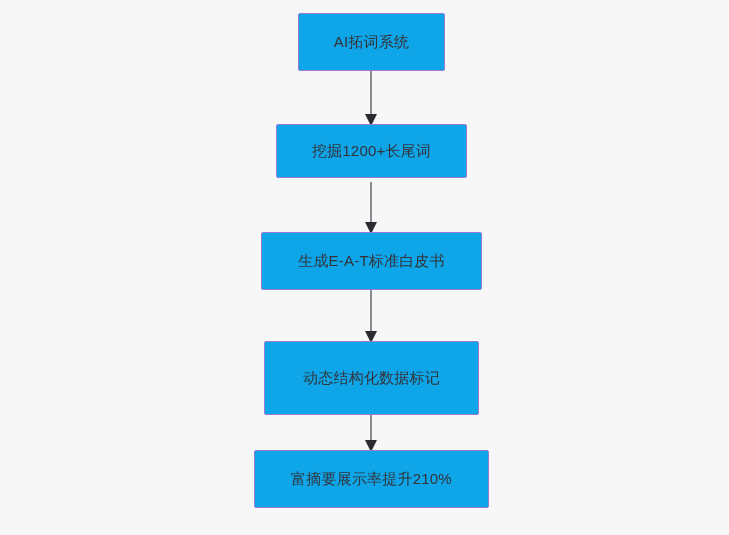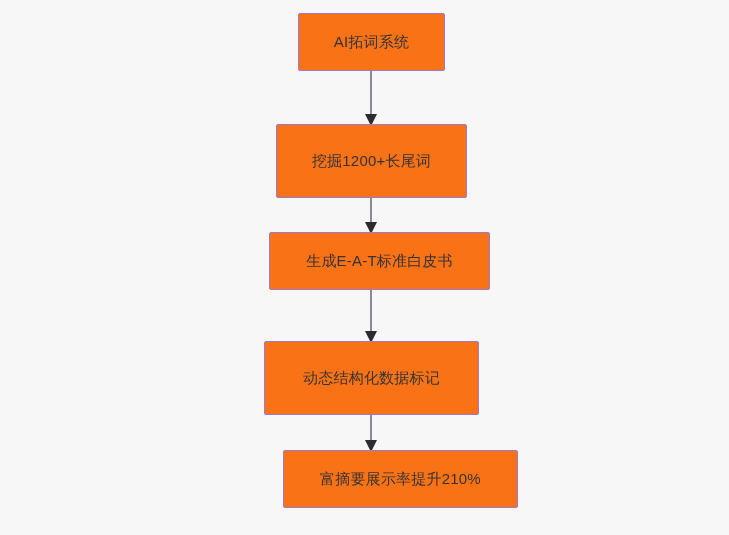--- a/index.html
+++ b/index.html
@@ -14,21 +14,21 @@
     overflow: hidden;
   }
   #flowchart-canvas {
     position: relative;
     width: 729px;
     height: 535px;
   }
   .node {
     position: absolute;
     box-sizing: border-box;
-    background: #f97316;
+    background: #0ea5e9;
     border: 1.6px solid #9a79d6;
     border-radius: 2px;
     display: flex;
     align-items: center;
     justify-content: center;
     color: #333338;
     font-size: 15px;
     line-height: 1.2;
     letter-spacing: 0.2px;
     white-space: nowrap;
@@ -71,29 +71,29 @@
 
   <svg class="edge" style="left:356px; top:394px; width:30px; height:62px;" viewBox="0 0 30 62">
     <line class="edge-line" x1="15" y1="5" x2="15" y2="50"></line>
     <polygon class="edge-head" points="15,58 9,46 21,46"></polygon>
   </svg>
 
   <div class="node" style="left:298px; top:13px; width:147px; height:58px;">
     <span class="node-label">AI拓词系统</span>
   </div>
 
-  <div class="node" style="left:276px; top:124px; width:191px; height:74px;">
+  <div class="node" style="left:276px; top:124px; width:191px; height:54px;">
     <span class="node-label">挖掘1200+长尾词</span>
   </div>
 
-  <div class="node" style="left:261px; top:232px; width:221px; height:58px;margin-left:8px;">
+  <div class="node" style="left:261px; top:232px; width:221px; height:58px;">
     <span class="node-label">生成E-A-T标准白皮书</span>
   </div>
 
   <div class="node" style="left:264px; top:341px; width:215px; height:74px;">
     <span class="node-label">动态结构化数据标记</span>
   </div>
 
-  <div class="node" style="left:254px; top:450px; width:235px; height:58px;margin-left:29px;">
+  <div class="node" style="left:254px; top:450px; width:235px; height:58px;">
     <span class="node-label">富摘要展示率提升210%</span>
   </div>
 
 </div>
 
 </body></html>

